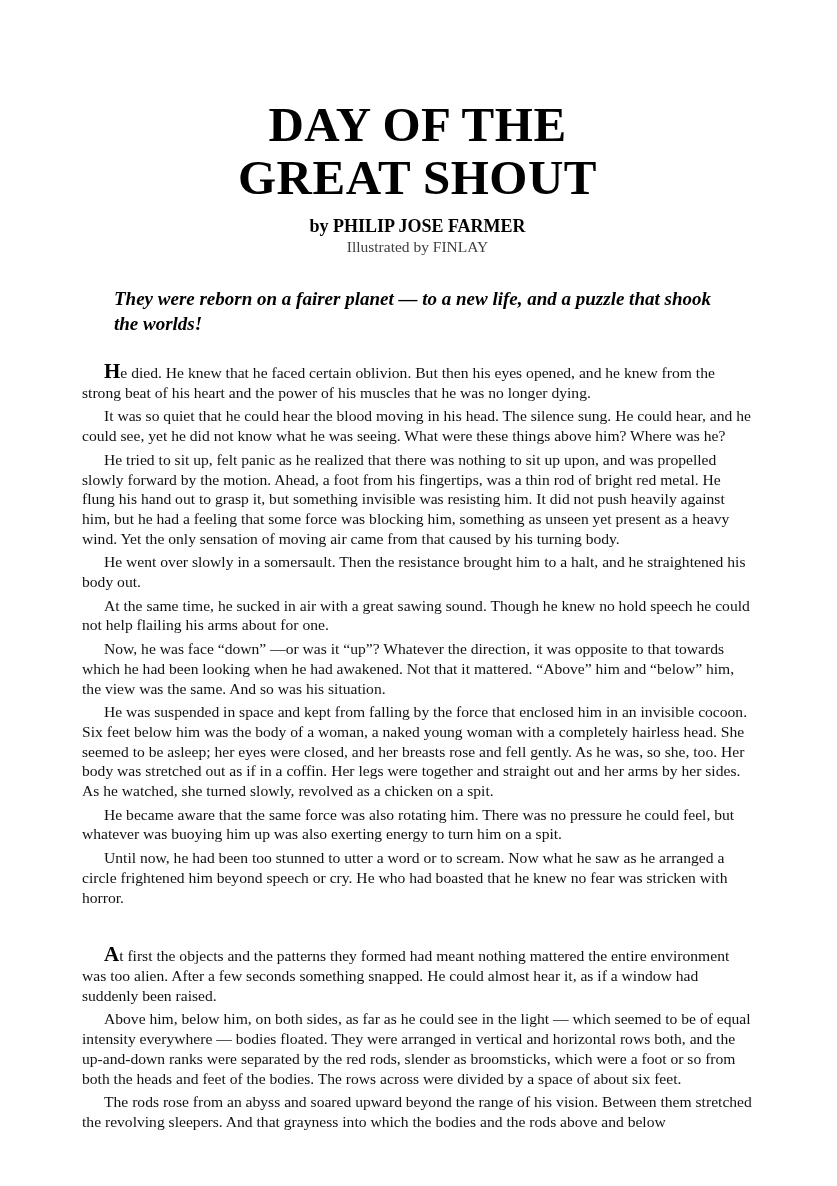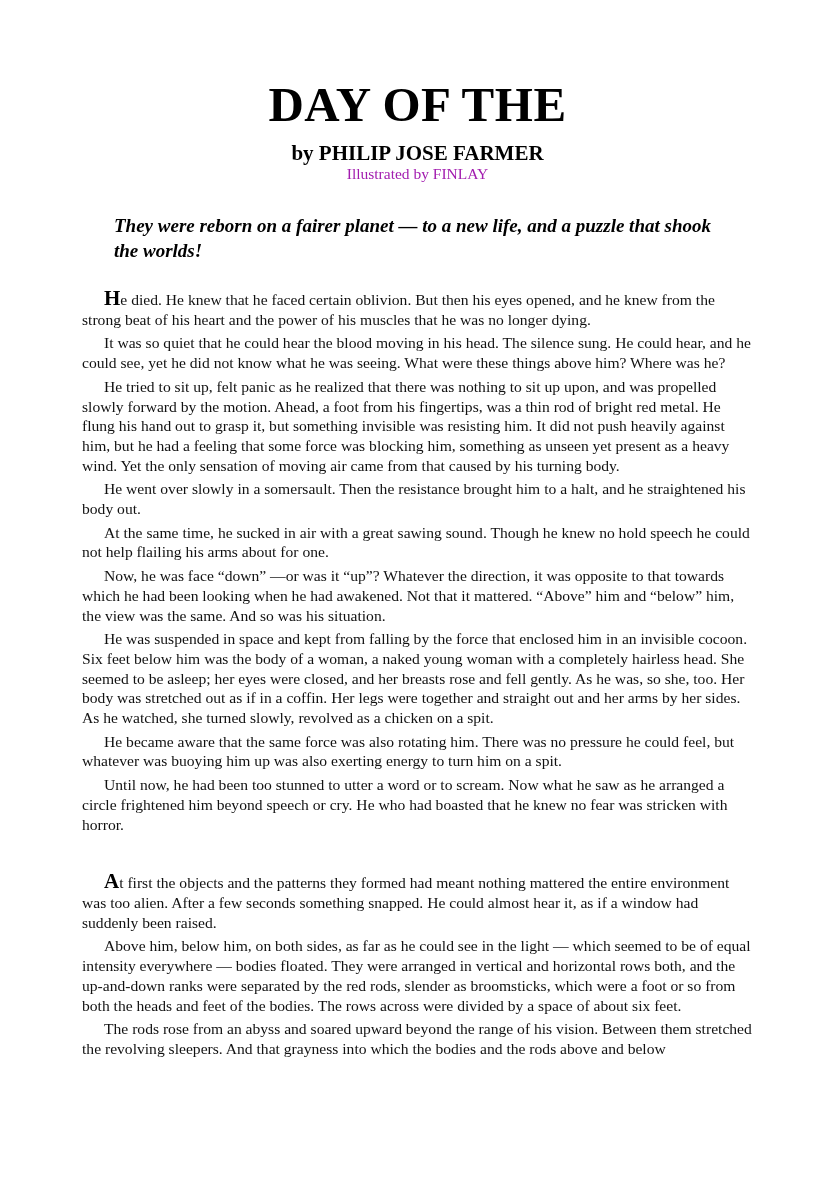--- a/index.html
+++ b/index.html
@@ -20,49 +20,49 @@
     position: relative;
     width: 837px;
     height: 1186px;
     box-sizing: border-box;
     padding: 0 80px 0 78px;
     background: #ffffff;
   }
 
   
   .title-block {
-    padding-top: 78px;
+    padding-top: 98px;
     text-align: center;
   }
   .story-title {
     font-family: "Liberation Serif", "DejaVu Serif", serif;
     font-weight: bold;
     font-size: 49px;
     line-height: 53px;
     letter-spacing: 0.5px;
     margin: 0;
     color: #000000;
   }
   .story-title .line {
     display: block;
     white-space: nowrap;
   }
   .byline {
-    font-size: 21px;
+    font-size: 18px;
     font-weight: bold;
     line-height: 19px;
     margin-top: 13px;
     color: #000000;
   }
   .illustrator {
     font-size: 15.5px;
     font-weight: normal;
     line-height: 19px;
     margin-top: 1px;
-    color: #a21caf;
+    color: #404040;
   }
 
   
   .blurb {
     margin: 30px 36px 0 36px;
     text-align: left;
     font-style: italic;
     font-weight: bold;
     font-size: 19px;
     line-height: 25px;
@@ -92,20 +92,21 @@
   }
 </style>
 </head>
 <body>
 
 <div class="page">
 
   <div class="title-block">
     <h1 class="story-title">
       <span class="line">DAY OF THE</span>
+      <span class="line">GREAT SHOUT</span>
     </h1>
     <div class="byline">by PHILIP JOSE FARMER</div>
     <div class="illustrator">Illustrated by FINLAY</div>
   </div>
 
   <div class="blurb">They were reborn on a fairer planet — to a new life, and a puzzle that shook the worlds!</div>
 
   <div class="body-text">
 
     <p><span class="dropcap">H</span><span>e died. He knew that he faced certain oblivion. But then his eyes opened, and he knew from the strong beat of his heart and the power of his muscles that he was no longer dying.</span></p>

